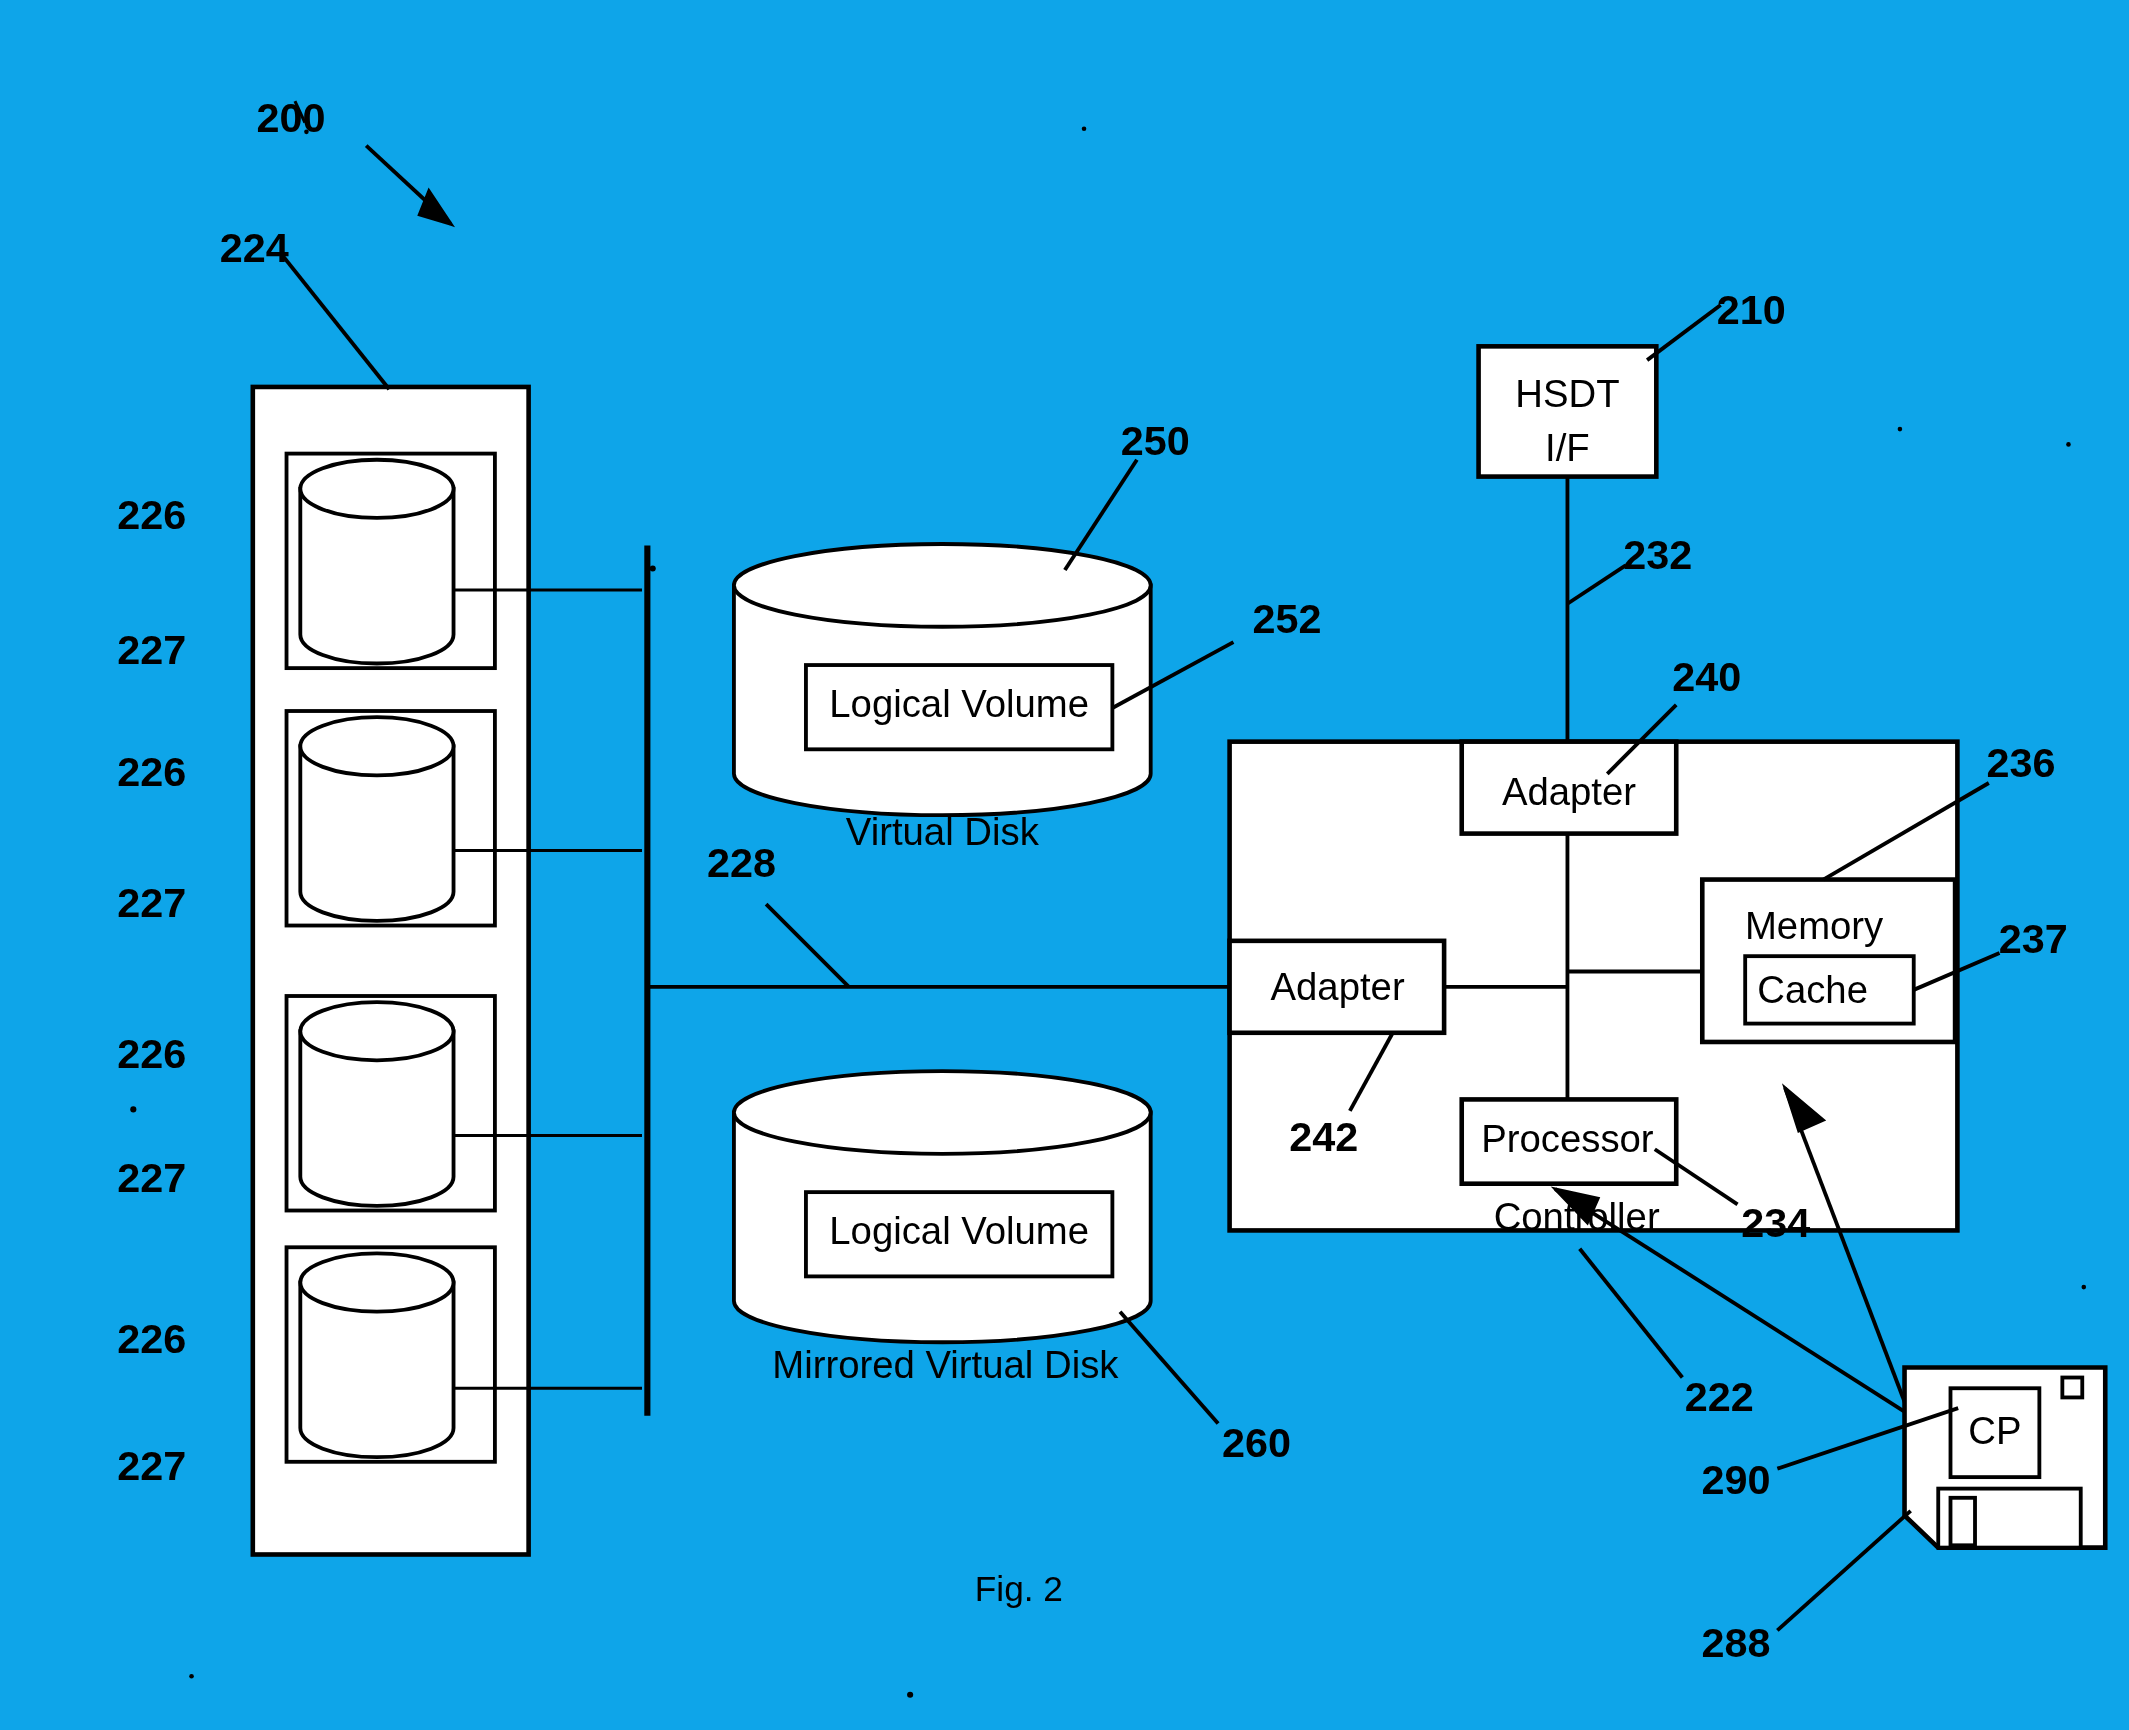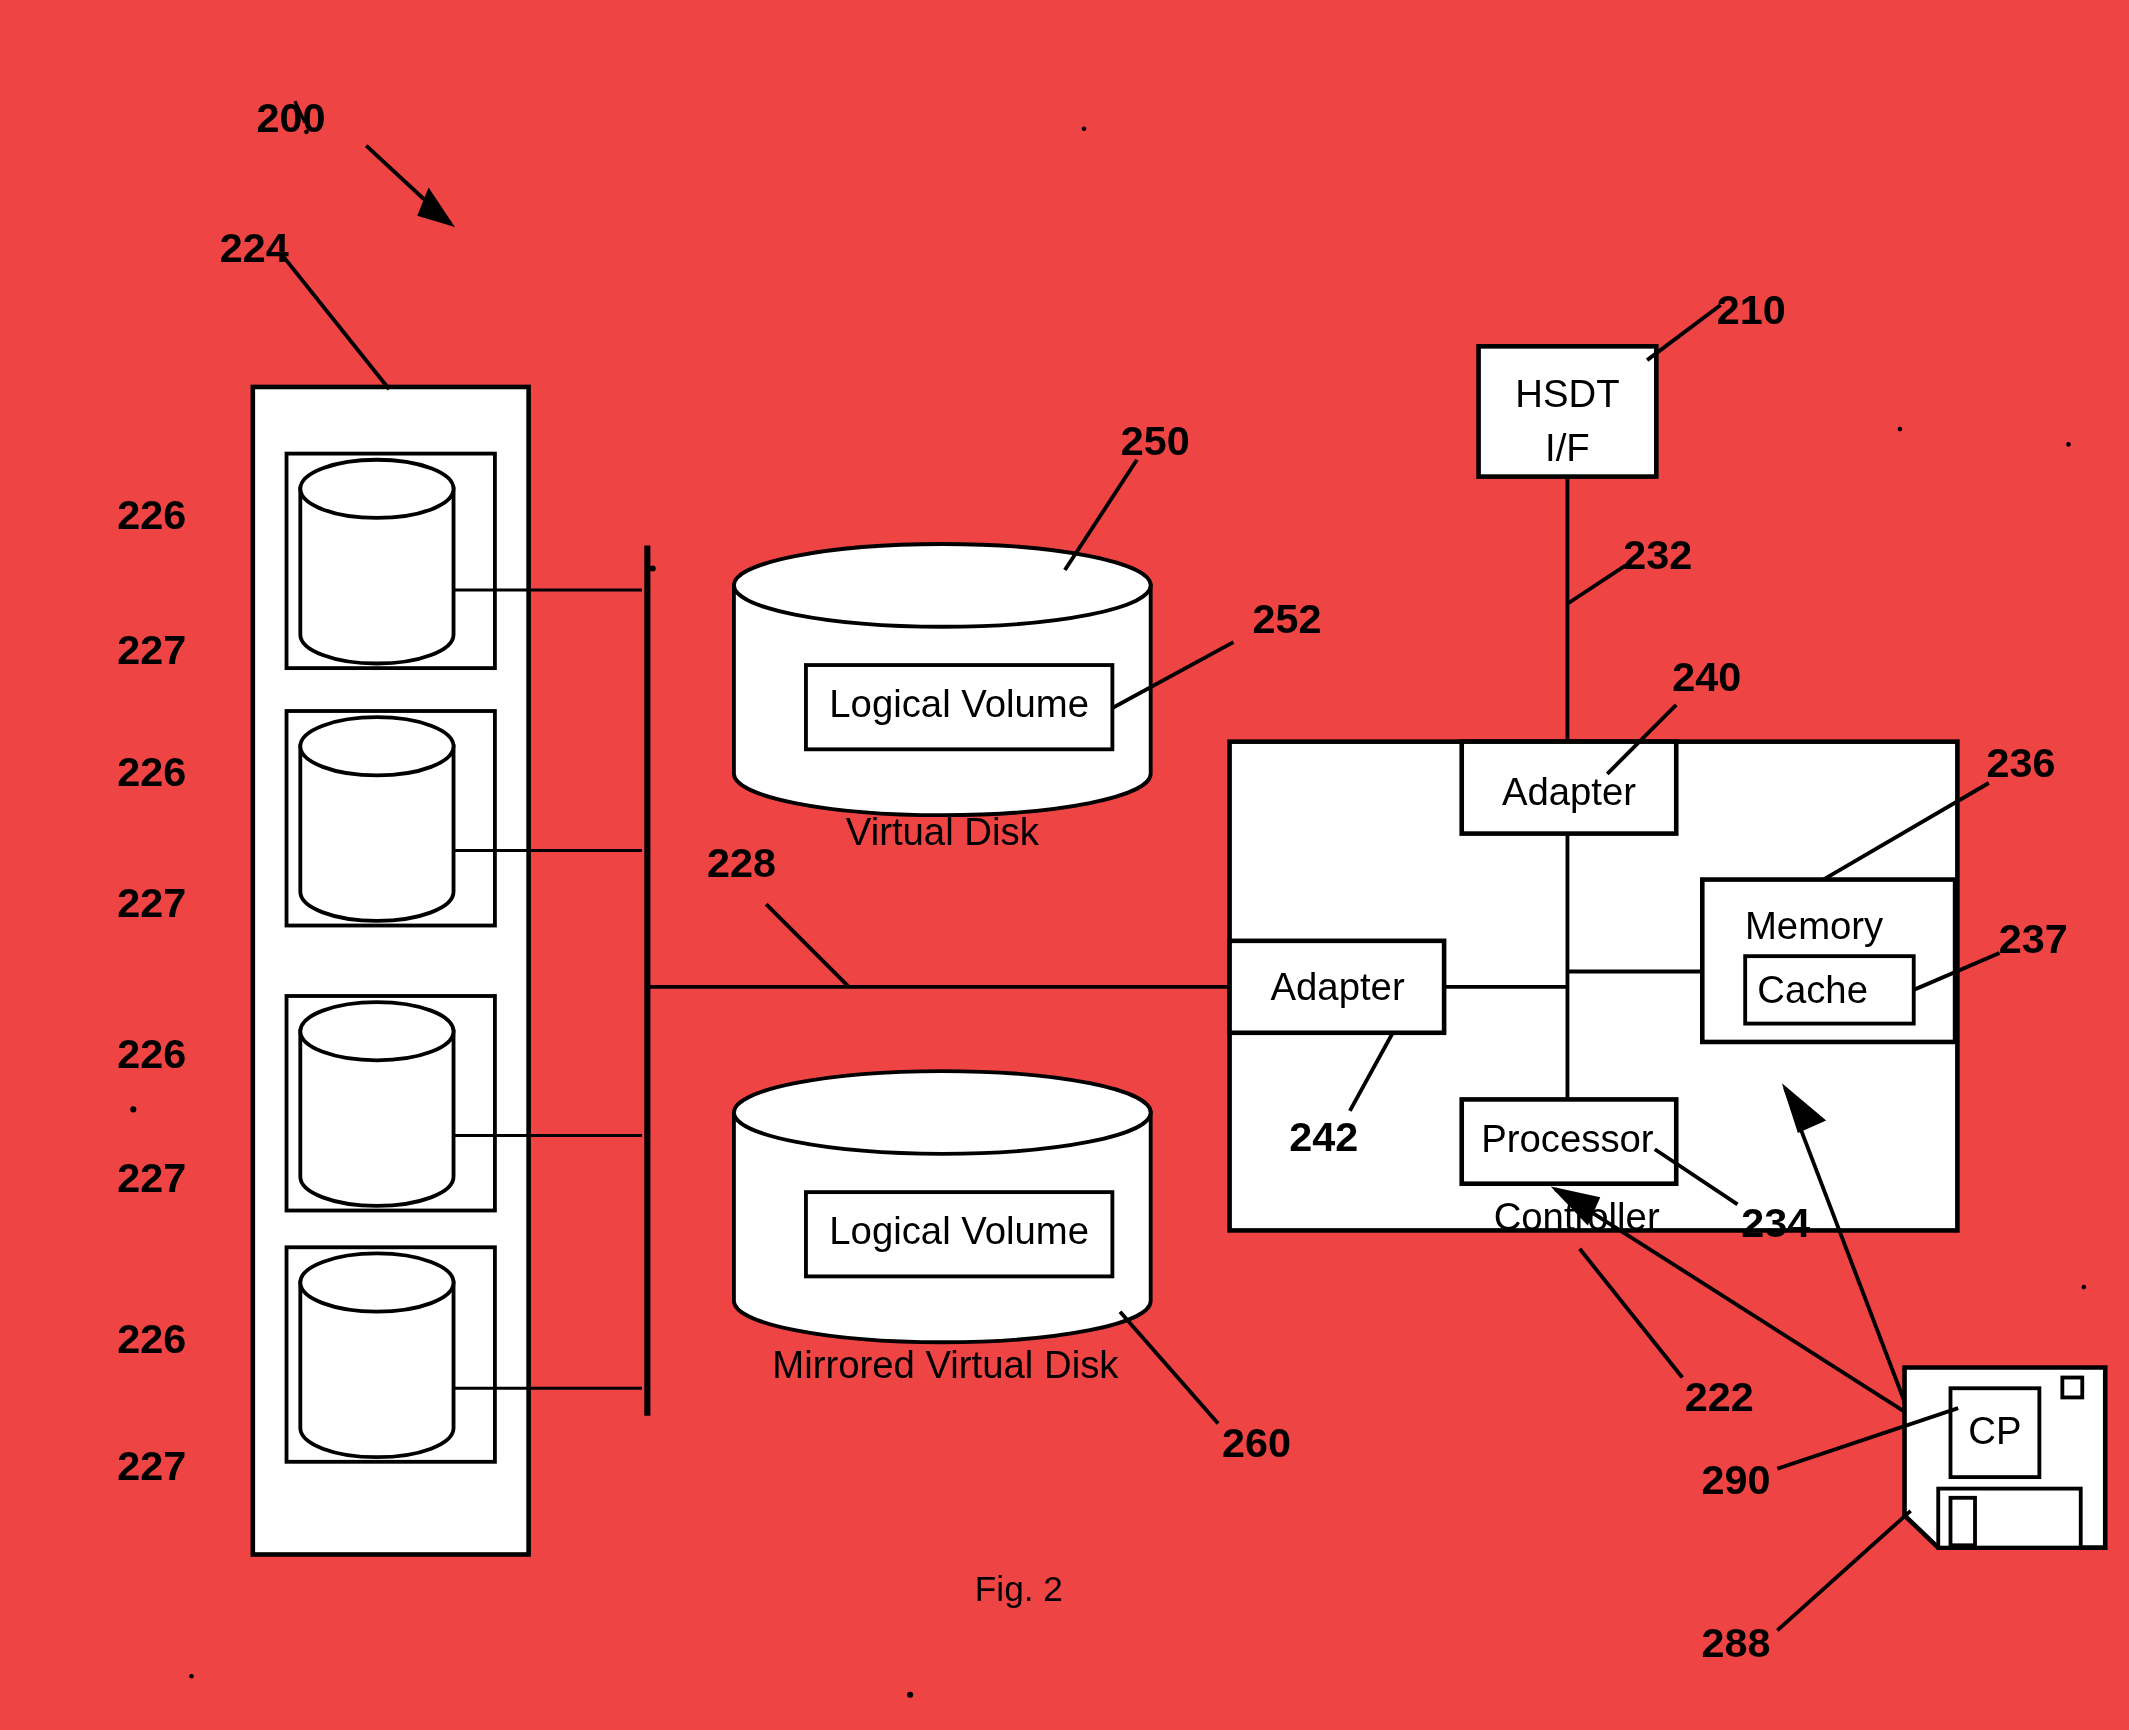--- a/index.html
+++ b/index.html
@@ -9,21 +9,21 @@
     background: #ffffff;
   }
   body {
     font-family: "Liberation Sans", sans-serif;
     color: #000000;
   }
   #stage {
     position: relative;
     width: 2129px;
     height: 1730px;
-    background: #ef4444;
+    background: #0ea5e9;
     overflow: hidden;
   }
   #stage svg {
     position: absolute;
     left: 0;
     top: 0;
     width: 2129px;
     height: 1730px;
   }
   .ln {

